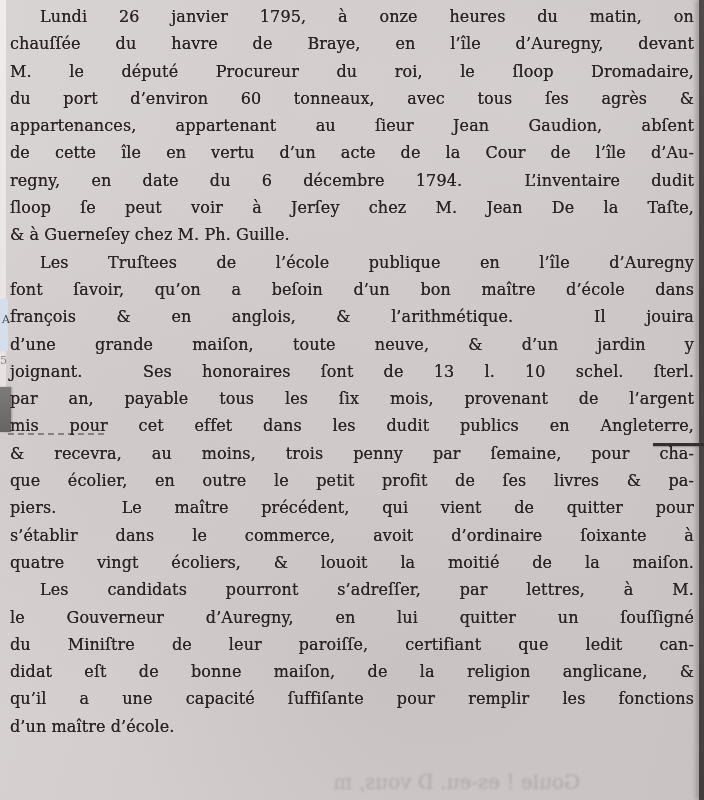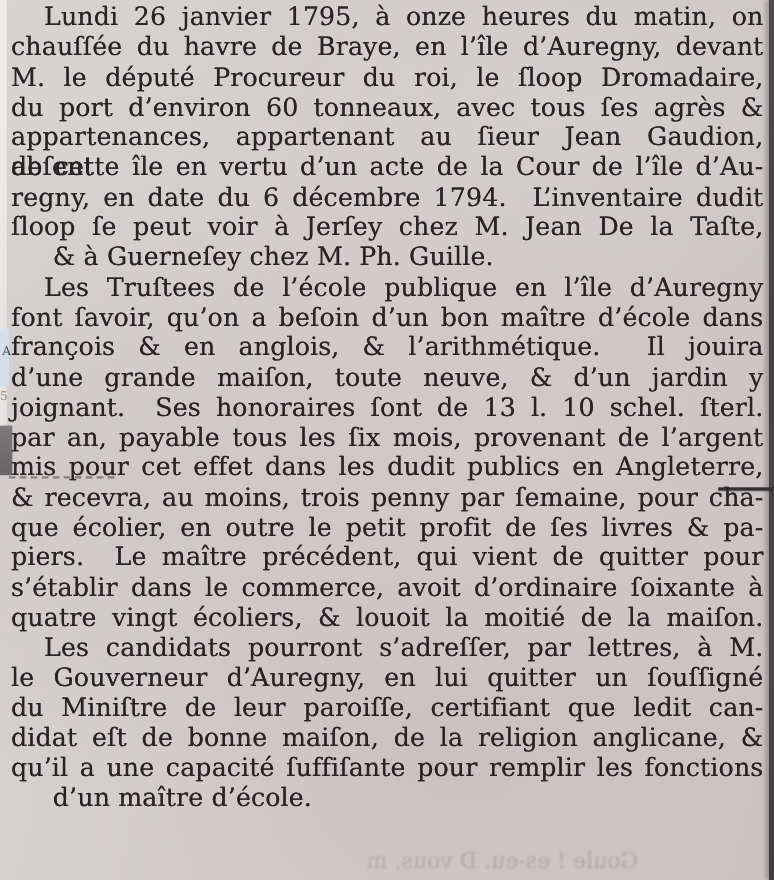--- a/index.html
+++ b/index.html
@@ -15,34 +15,34 @@
       radial-gradient(ellipse 420px 260px at 78% 12%, rgba(255,255,255,0.10), rgba(255,255,255,0) 70%),
       radial-gradient(ellipse 520px 420px at 15% 55%, rgba(130,112,112,0.07), rgba(130,112,112,0) 70%),
       radial-gradient(ellipse 380px 300px at 55% 85%, rgba(120,105,105,0.08), rgba(120,105,105,0) 72%),
       linear-gradient(103deg, #d9d4d4 0%, #d2cccc 42%, #cdc7c7 78%, #c9c2c2 100%);
   }
   
   .article {
     position: absolute;
     left: 10px; top: 3px; width: 684px;
     font-family: "DejaVu Serif", "Liberation Serif", serif;
-    font-size: 23px;
+    font-size: 16px;
     line-height: 27.3px;
     color: #292324;
     letter-spacing: 0.1px;
     text-shadow: 0 0 0.6px rgba(41,35,36,0.85);
   }
   .line {
     height: 27.3px;
     text-align: justify;
     text-align-last: justify;
     text-justify: inter-word;
   }
   .line.indent { text-indent: 30px; }
-  .line.last   { text-align-last: left; margin-left: 38px; }
+  .line.last   { text-align-last: left; }
   .it { }
 
   
   .edge-strip {
     position: absolute; left: 0; top: 0;
     width: 6px; height: 390px;
     background: linear-gradient(180deg, #efecec 0%, #e9e6e6 60%, #e6e2e2 100%);
   }
   .edge-blue {
     position: absolute; left: 0; top: 299px;

